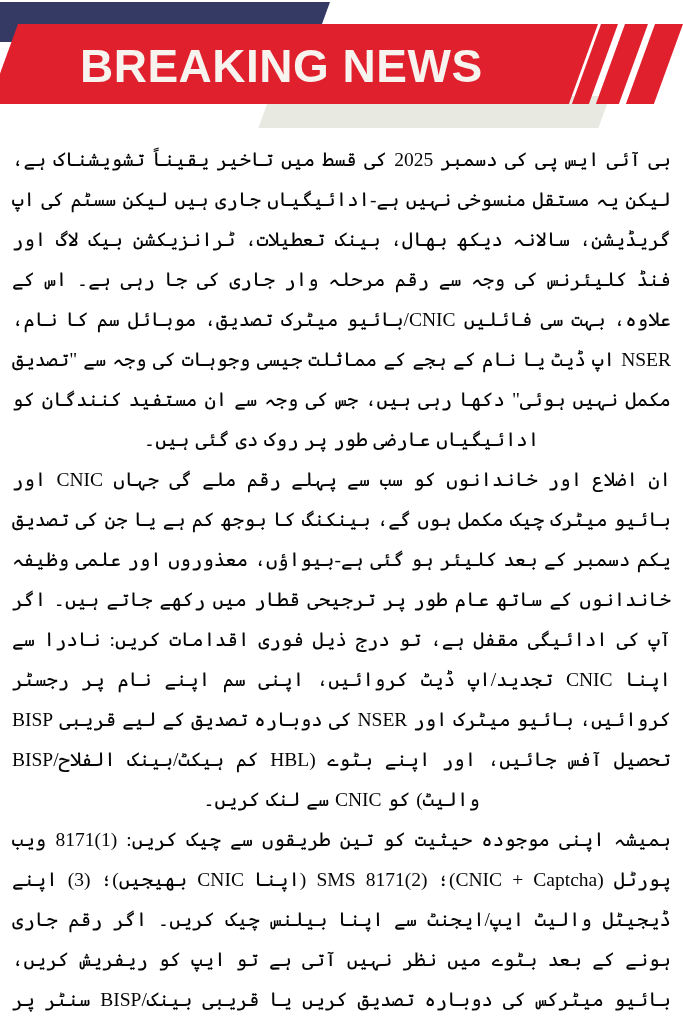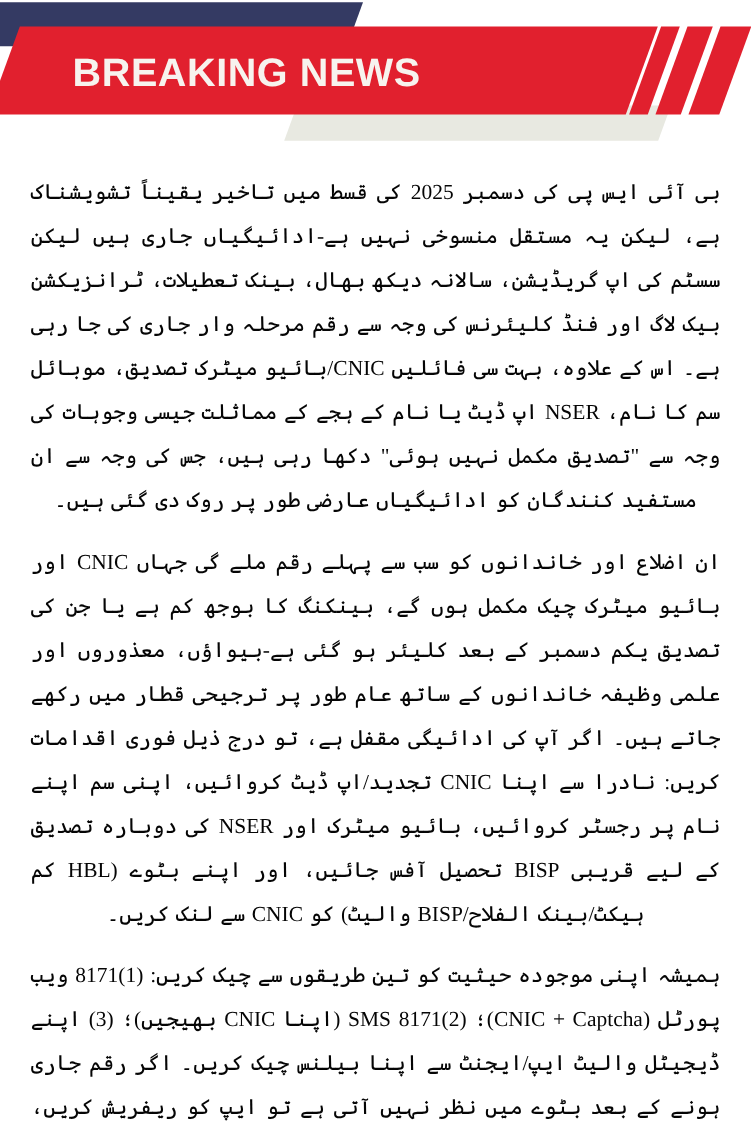--- a/index.html
+++ b/index.html
@@ -60,28 +60,28 @@
     top: 24px;
     width: 580px;
     height: 80px;
     background: var(--red, #e1202e);
     transform: skewX(-20deg);
     transform-origin: left top;
   }
 
   .banner-title {
     position: absolute;
-    left: 66px;
+    left: 80px;
     top: 38px;
     width: 500px;
     height: 56px;
     line-height: 56px;
     font-family: "Liberation Sans", "DejaVu Sans", sans-serif;
     font-weight: bold;
-    font-size: 36px;
+    font-size: 46px;
     letter-spacing: 0.5px;
     color: var(--cream, #f7f3ee);
     white-space: nowrap;
   }
 
   .slash {
     position: absolute;
     top: 24px;
     width: 17px;
     height: 80px;
@@ -104,21 +104,21 @@
     text-align: justify;
     text-align-last: center;
     font-family: "Liberation Serif", "DejaVu Serif", serif;
     font-size: 19.5px;
     line-height: 40px;
     color: #050505;
     word-spacing: 1px;
   }
 
   .article p {
-    margin: 16px;
+    margin: 0;
     padding: 0;
     direction: rtl;
     text-align: justify;
     text-align-last: center;
   }
 
   .article p + p { margin-top: 0px; }
 </style>
 </head>
 <body>

